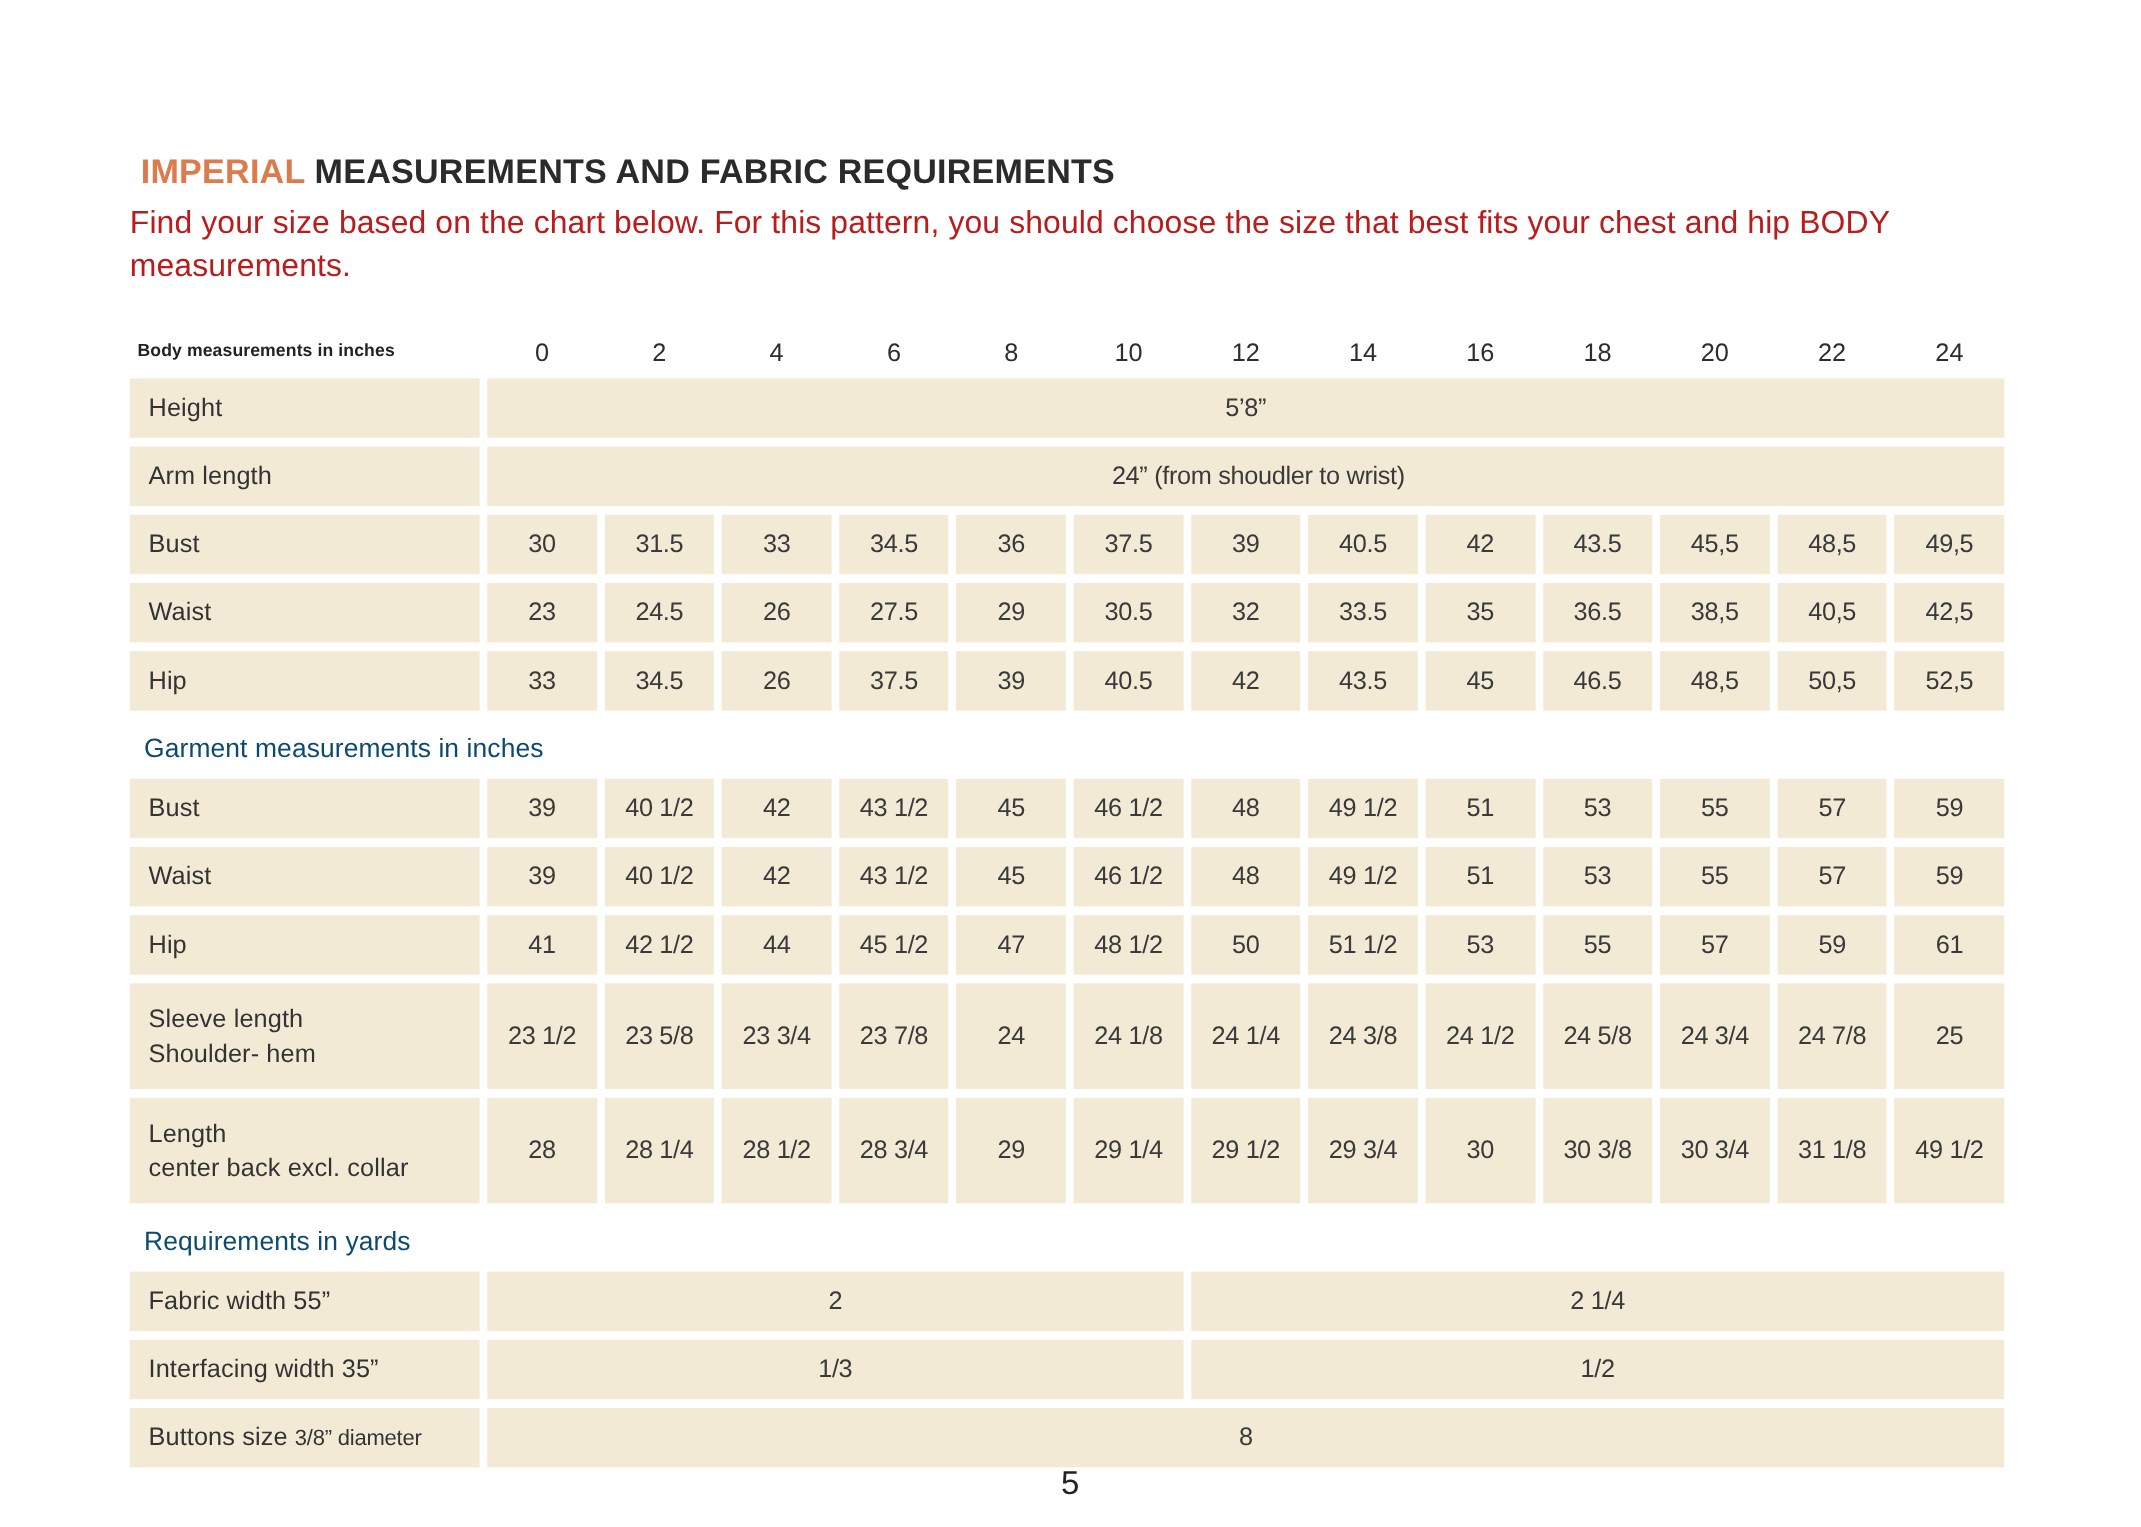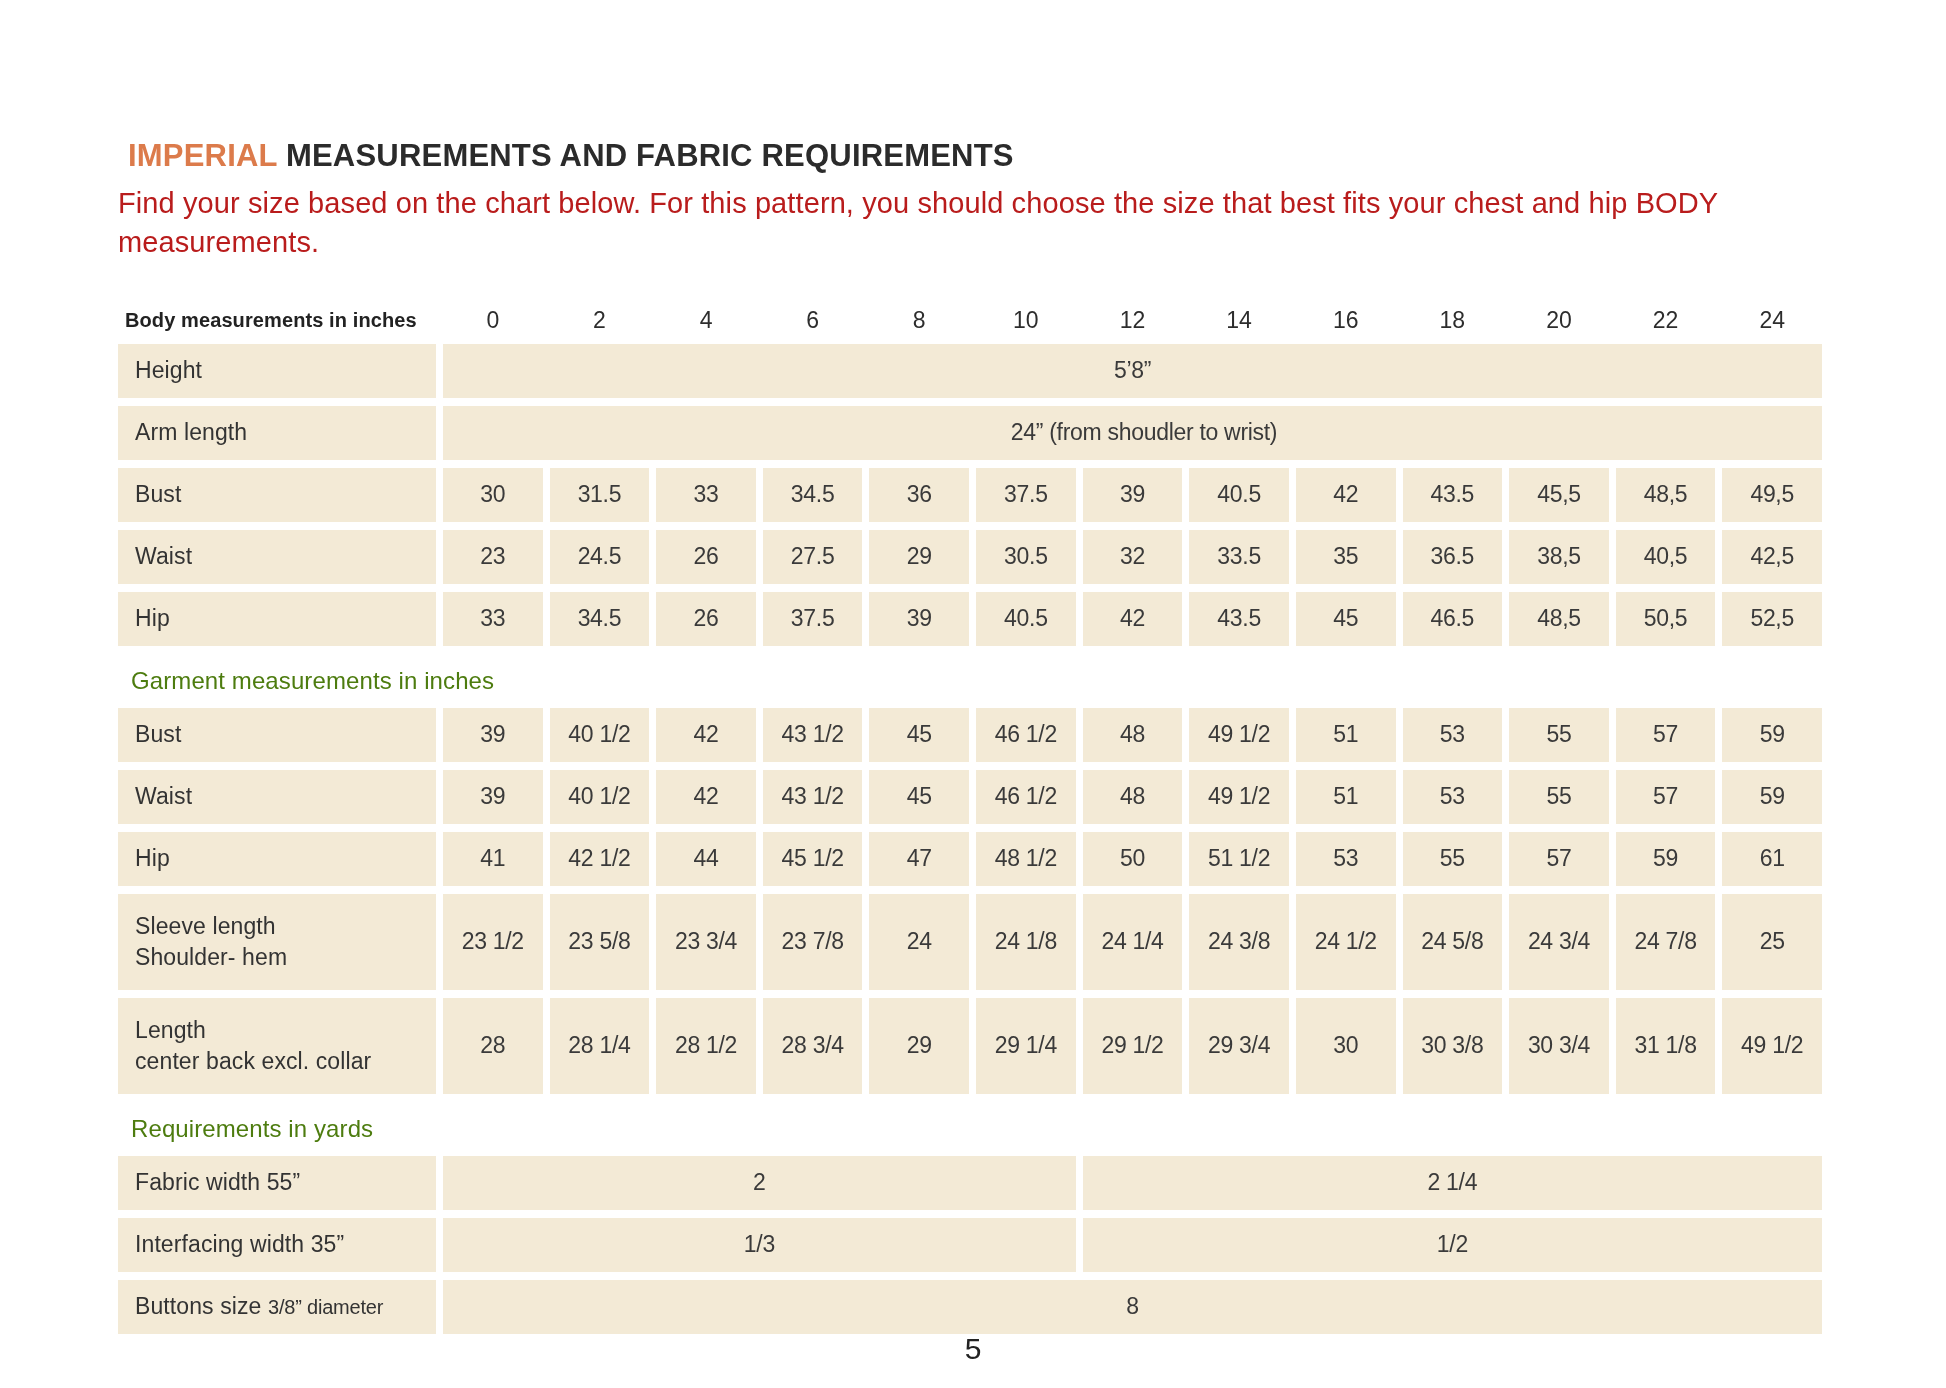--- a/index.html
+++ b/index.html
@@ -29,21 +29,21 @@
   .table-wrap{margin-top:44px;}
   .trow{
     display:grid;
     grid-template-columns:318px repeat(13,1fr);
     column-gap:7px;
     margin-bottom:8px;
   }
   .size-header{margin-bottom:10px;}
   .hlabel{
     display:flex;align-items:center;
-    font-weight:bold;font-size:20px;color:#222;
+    font-weight:bold;font-size:16px;color:#222;
     padding-left:7px;letter-spacing:0.1px;
   }
   .size-num{
     display:flex;align-items:center;justify-content:center;
     font-size:23px;color:#2d2d2d;
   }
   .cell{
     background:var(--beige);
     min-height:54px;
     display:flex;align-items:center;
@@ -53,21 +53,21 @@
     justify-content:center;
     font-size:23px;color:var(--cell-ink);letter-spacing:-0.3px;
   }
   .label-cell{
     flex-direction:column;align-items:flex-start;justify-content:center;
     padding-left:17px;font-size:23px;color:#333;line-height:1.34;
     letter-spacing:0.1px;
   }
   .label-cell .suffix{font-size:20px;letter-spacing:-0.2px;}
   .section-row{
-    font-size:24px;color:#4d7c0f;
+    font-size:24px;color:#0c4a6e;
     padding:13px 0 13px 13px;letter-spacing:0.1px;
   }
   .page-num{
     position:absolute;left:0;right:0;top:1332px;
     text-align:center;font-size:30px;color:#222;
   }
 </style>
 </head>
 <body>
 

